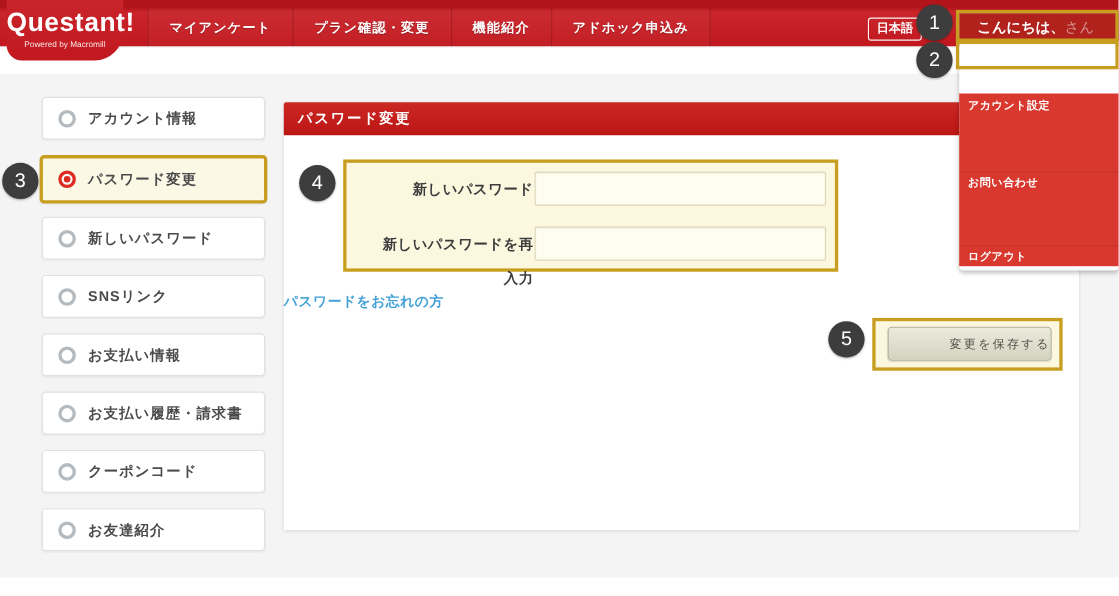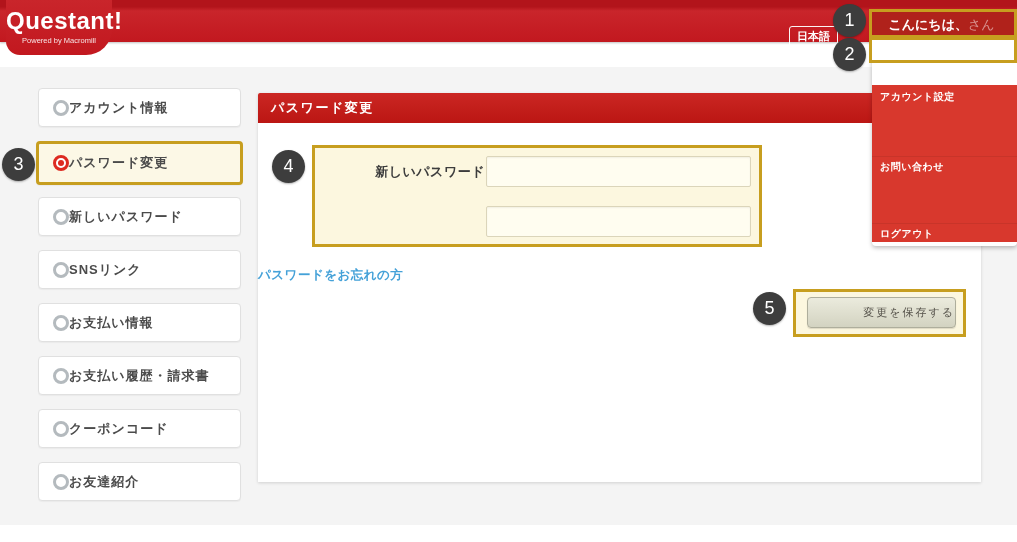--- a/index.html
+++ b/index.html
@@ -18,39 +18,39 @@
   .brand { color:#fff; font-size:24px; font-weight:bold; letter-spacing:.5px; padding-top:7px; }
   .tagline { color:rgba(255,255,255,.88); font-size:7.5px; margin-top:1px; }
   .nav { position:absolute; left:134px; top:8px; height:34px; display:flex; z-index:6; }
   .nav-item { padding:0 19px; line-height:34px; color:#fff; font-size:12px; font-weight:bold;
               letter-spacing:1px; border-left:1px solid rgba(0,0,0,.18); cursor:pointer;
               background:rgba(255,255,255,.03); text-shadow:0 1px 1px rgba(0,0,0,.25); }
   .nav-item:last-child { border-right:1px solid rgba(0,0,0,.18); }
   .lang-btn { position:absolute; left:789px; top:16px; min-width:45px; height:21px;
               border:1px solid rgba(255,255,255,.95); border-radius:3px; color:#fff;
               font-size:11px; font-weight:bold; line-height:19px; text-align:center;
-              padding:0 7px; z-index:6; cursor:pointer;margin-top:10px; }
+              padding:0 7px; z-index:6; cursor:pointer; }
 
   
   .dropdown { position:absolute; left:872px; top:12px; width:145px; background:#fff;
               border-radius:0 0 4px 4px; padding-bottom:4px;
               box-shadow:0 2px 4px rgba(0,0,0,.25); z-index:7; }
   .greeting { height:25px; background:#b0221b; color:#fff; font-size:13px; font-weight:bold;
               line-height:25px; padding:0 14px 0 8px; display:flex; justify-content:center; cursor:pointer; }
   .greeting .suffix { color:rgba(255,255,255,.5); font-weight:normal; }
   .menu { background:#d8382d; }
   .menu-item { height:19px; line-height:19px; padding-left:8px; color:#fff; font-size:10px;
                font-weight:bold; letter-spacing:.5px; cursor:pointer;margin-top:48px; }
   .menu-item + .menu-item { border-top:1px solid rgba(0,0,0,.07); }
   .menu-item:first-child { height:23px; line-height:23px; }
 
   
   .sidebar { position:absolute; left:38px; top:88px; width:203px; z-index:3; }
   .side-item { height:39px; margin-bottom:14px; background:#fff; border:1px solid #e0e0e0;
-               border-radius:4px; display:flex; align-items:center; padding-left:14px;
+               border-radius:4px; display:flex; align-items:center; gap:11px; padding-left:14px;
                font-size:13px; font-weight:bold; letter-spacing:1px; color:#4b4b4b;
                box-shadow:0 1px 1px rgba(0,0,0,.04); cursor:pointer; }
   .side-item.active { height:44px; margin-left:-2px; width:207px; border:3px solid #c79e1f;
                       background:#fcf8e6; margin-bottom:12px; }
   .radio { width:16px; height:16px; border-radius:50%; border:3px solid #b4babe; background:#fff;
            flex:0 0 16px; position:relative; }
   .side-item.active .radio { border-color:#dd2b21; }
   .side-item.active .radio::after { content:""; position:absolute; left:2px; top:2px; width:6px;
            height:6px; border-radius:50%; background:#dd2b21; }
 
@@ -89,20 +89,26 @@
   .b3 { left:2px;  top:148px; } .b4 { left:272px; top:150px; }
   .b5 { left:753px; top:292px; }
 </style>
 </head>
 <body>
 
 <div class="page">
   <div class="gray-band"></div>
 
   <div class="header">
+    <div class="nav" id="nav">
+        <div class="nav-item">マイアンケート</div>
+        <div class="nav-item">プラン確認・変更</div>
+        <div class="nav-item">機能紹介</div>
+        <div class="nav-item">アドホック申込み</div>
+      </div>
     <div class="lang-btn">日本語</div>
   </div>
   <div class="logo-tab">
     <div class="brand">Questant!</div>
     <div class="tagline">Powered by Macromill</div>
   </div>
 
   <div class="dropdown">
     <div class="greeting">
       <span>こんにちは、</span>
@@ -154,20 +160,21 @@
     <div class="panel-head">
       <span>パスワード変更</span>
     </div>
 
     <div class="form-box">
       <div class="form-row r1">
         <div class="f-label">新しいパスワード</div>
         <input class="f-input" type="password" value="" style="">
       </div>
       <div class="form-row r2">
+        <div class="f-label">新しいパスワードを再入力</div>
         <input class="f-input" type="password" value="" style="">
       </div>
     </div>
 
     <div class="forgot">
       <a>パスワードをお忘れの方</a>
     </div>
 
     <div class="btn-box">
       <button class="save-btn">変更を保存する</button>

